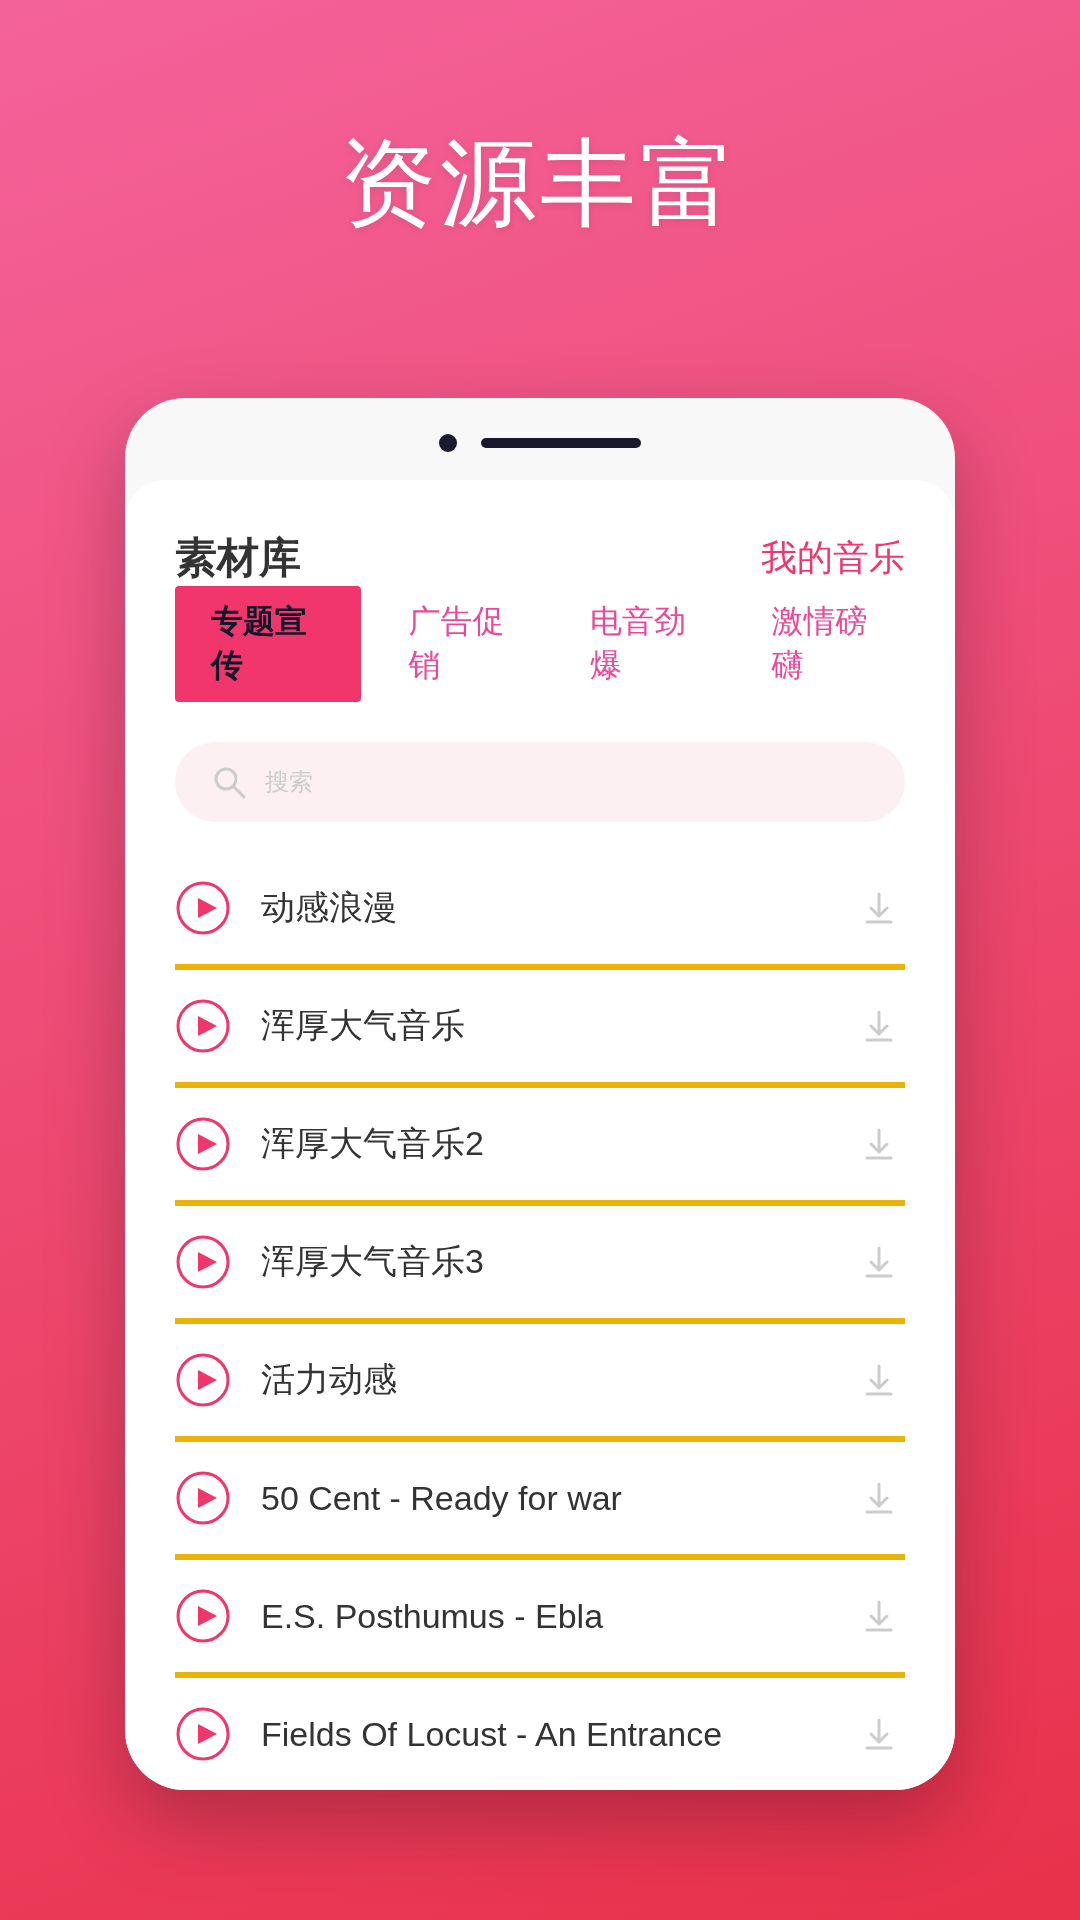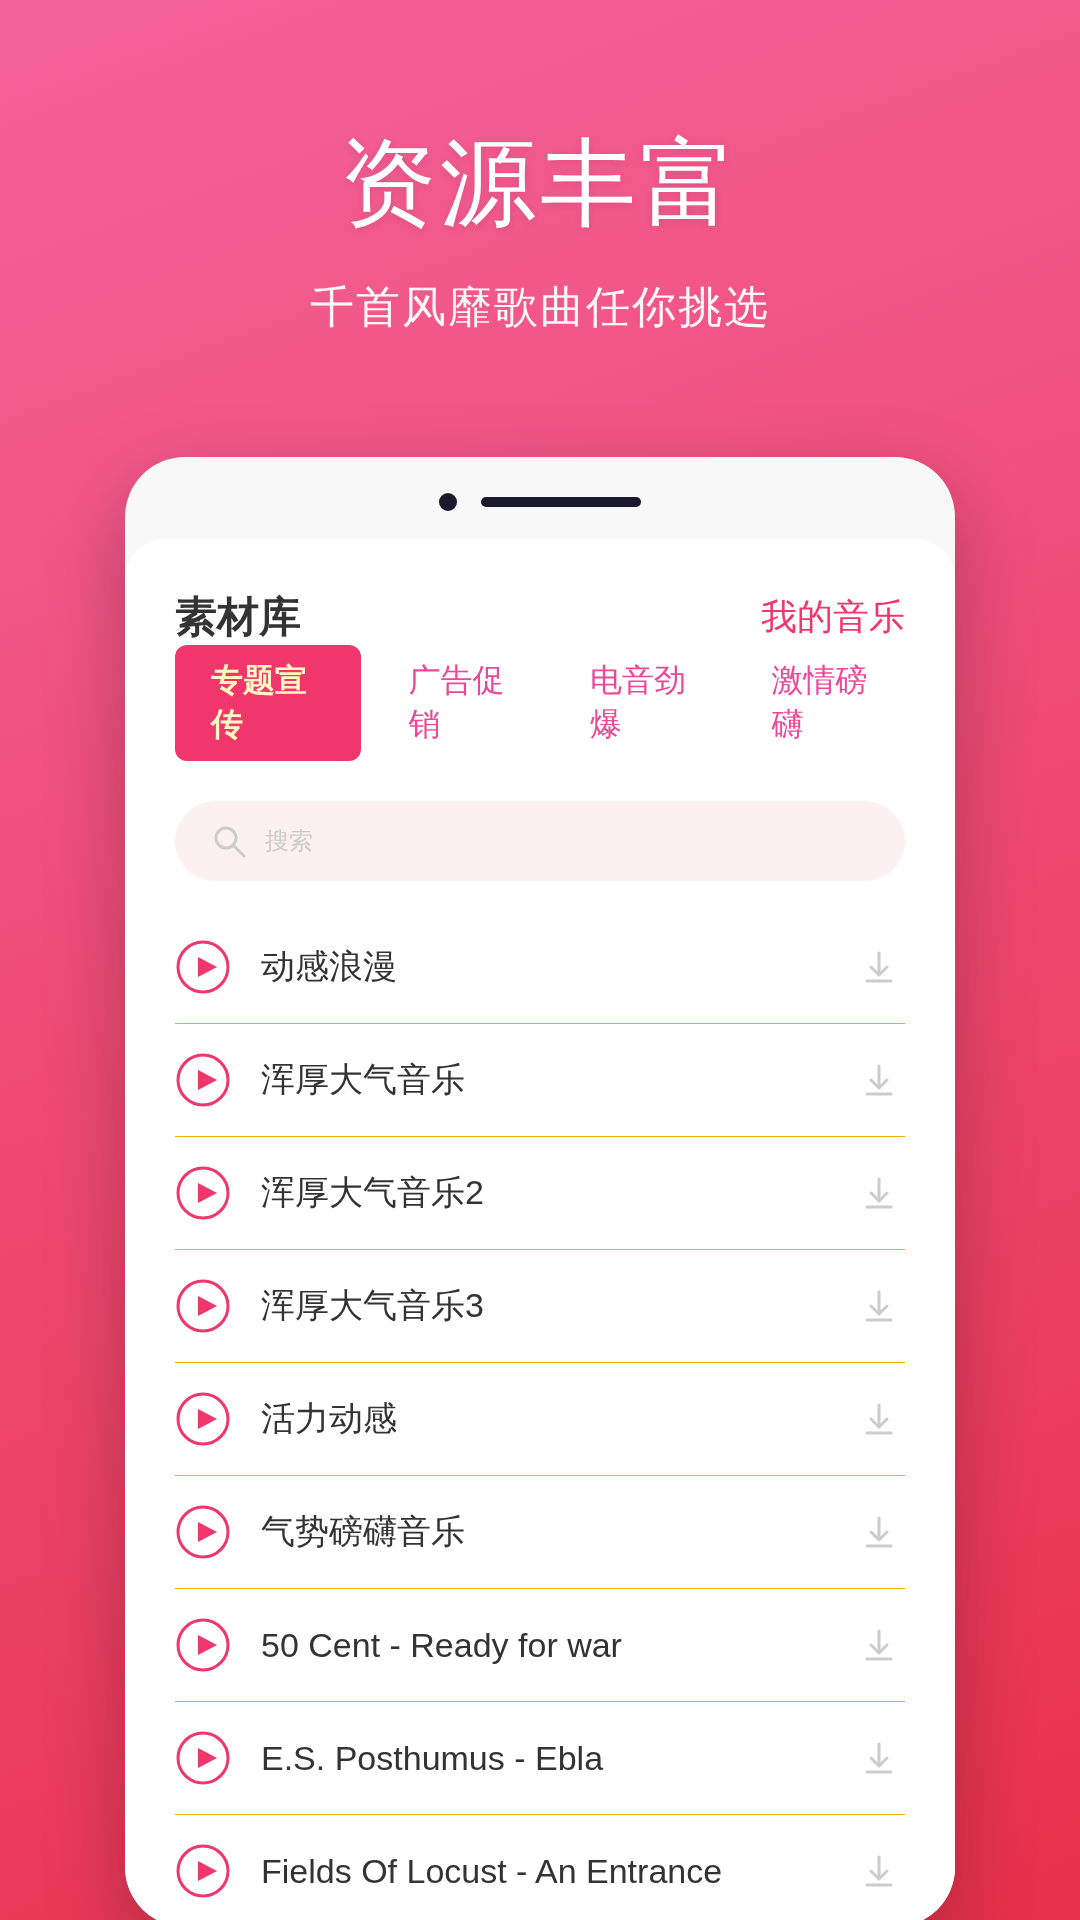--- a/index.html
+++ b/index.html
@@ -104,22 +104,22 @@
     
     .category-tabs {
       display: flex;
       gap: 28px;
       margin-bottom: 40px;
       align-items: center;
     }
 
     .tab-active {
       background: #f0366b;
-      color: #fef9c3;
-      border-radius: 12px;
+      color: #0f172a;
+      border-radius: 4px;
       padding: 14px 36px;
       font-size: 32px;
       font-weight: 600;
     }
 
     .tab-inactive {
       color: #ec4899;
       font-size: 32px;
       padding: 14px 20px;
     }
@@ -149,21 +149,21 @@
     
     .music-list {
       display: flex;
       flex-direction: column;
     }
 
     .music-item {
       display: flex;
       align-items: center;
       padding: 28px 0;
-      border-bottom: 1px solid #eab308;
+      border-bottom: 6px solid #eab308;
     }
 
     .music-item:last-child {
       border-bottom: none;
     }
 
     .play-btn {
       width: 56px;
       height: 56px;
       flex-shrink: 0;
@@ -194,21 +194,20 @@
     }
     .play-triangle {
       fill: #f0366b;
     }
   </style>
 </head>
 <body>
 
 <div class="hero">
   <div class="hero-title">资源丰富</div>
-  <div class="hero-subtitle">千首风靡歌曲任你挑选</div>
 </div>
 
 <div class="phone-mockup">
 
   <div class="phone-top">
     <div class="phone-dot"></div>
     <div class="phone-bar"></div>
   </div>
 
   <div class="app-content">
@@ -303,34 +302,20 @@
         <span class="music-name">活力动感</span>
         <div class="download-btn">
           <svg width="44" height="44" viewBox="0 0 44 44">
             <line x1="22" y1="8" x2="22" y2="28" stroke="#ccc" stroke-width="3" stroke-linecap="round"></line>
             <polyline points="14,22 22,30 30,22" fill="none" stroke="#ccc" stroke-width="3" stroke-linecap="round" stroke-linejoin="round"></polyline>
             <line x1="10" y1="36" x2="34" y2="36" stroke="#ccc" stroke-width="3" stroke-linecap="round"></line>
           </svg>
         </div>
       </div>
 
-      <div class="music-item">
-        <svg class="play-btn" viewBox="0 0 56 56">
-          <circle cx="28" cy="28" r="25" class="play-circle"></circle>
-          <polygon points="23,18 42,28 23,38" class="play-triangle"></polygon>
-        </svg>
-        <span class="music-name">气势磅礴音乐</span>
-        <div class="download-btn">
-          <svg width="44" height="44" viewBox="0 0 44 44">
-            <line x1="22" y1="8" x2="22" y2="28" stroke="#ccc" stroke-width="3" stroke-linecap="round"></line>
-            <polyline points="14,22 22,30 30,22" fill="none" stroke="#ccc" stroke-width="3" stroke-linecap="round" stroke-linejoin="round"></polyline>
-            <line x1="10" y1="36" x2="34" y2="36" stroke="#ccc" stroke-width="3" stroke-linecap="round"></line>
-          </svg>
-        </div>
-      </div>
 
       <div class="music-item">
         <svg class="play-btn" viewBox="0 0 56 56">
           <circle cx="28" cy="28" r="25" class="play-circle"></circle>
           <polygon points="23,18 42,28 23,38" class="play-triangle"></polygon>
         </svg>
         <span class="music-name">50 Cent - Ready for war</span>
         <div class="download-btn">
           <svg width="44" height="44" viewBox="0 0 44 44">
             <line x1="22" y1="8" x2="22" y2="28" stroke="#ccc" stroke-width="3" stroke-linecap="round"></line>

